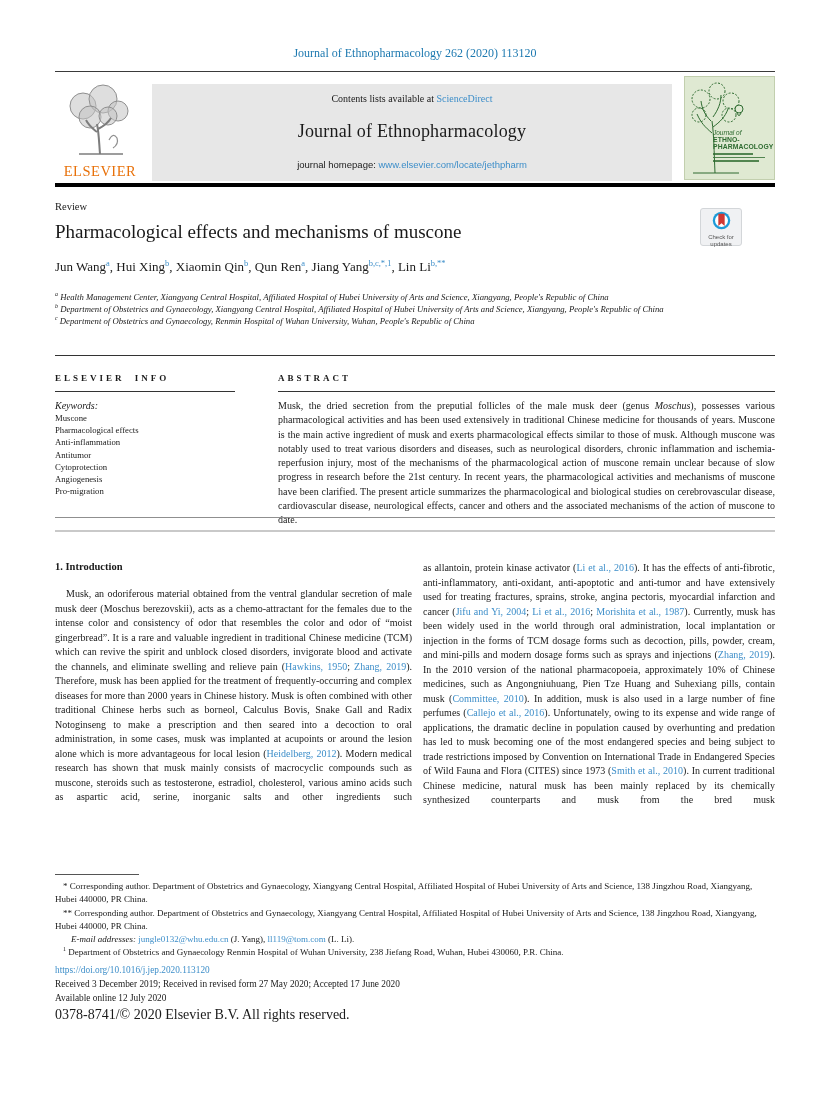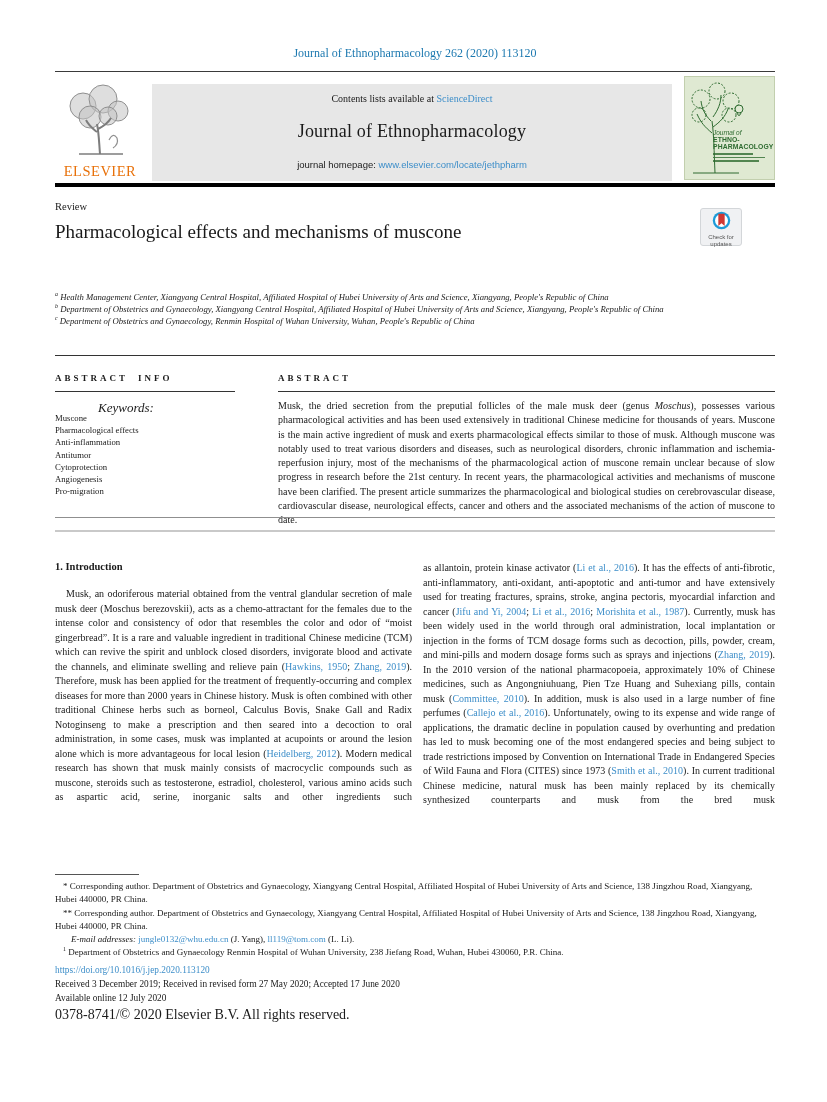--- a/index.html
+++ b/index.html
@@ -45,21 +45,21 @@
   #authors{top:259px;left:55px;width:700px;font-size:13px;}
   #affils{top:291px;left:55px;width:720px;font-size:8.7px;font-style:italic;line-height:12px;}
   #affils sup{font-size:0.68em;}
 
   #rule2{top:355px;left:55px;width:720px;border-top:1px solid #333;height:0;}
 
   
   .sec-head{font-size:9px;font-weight:bold;letter-spacing:3px;word-spacing:5px;}
   #ai-head{top:373px;left:55px;}
   #ai-rule{top:391px;left:55px;width:180px;border-top:1px solid #333;height:0;}
-  #kw-label{top:400px;left:55px;font-size:13px;font-style:italic;margin-left:43px;}
+  #kw-label{top:400px;left:55px;font-size:10px;font-style:italic;}
   #kw-list{top:412px;left:55px;width:200px;font-size:8.7px;line-height:12.2px;}
   #ab-head{top:373px;left:278px;}
   #ab-rule{top:391px;left:278px;width:497px;border-top:1px solid #333;height:0;}
   #abstract{top:399px;left:278px;width:497px;font-size:10px;line-height:14.3px;
             text-align:justify;}
   #rule3a{top:517px;left:55px;width:720px;border-top:1px solid #8f8f8f;height:0;}
   #rule3b{top:530px;left:55px;width:720px;border-top:2px solid #c9c9c9;height:0;}
 
   
   #intro-head{top:561px;left:55px;font-size:10.5px;font-weight:bold;}
@@ -147,29 +147,30 @@
 
   <div class="abs" id="badge">
     <svg width="19" height="19" viewBox="0 0 24 24">
       <circle cx="12" cy="12" r="11" fill="#1d9bd8"></circle>
       <circle cx="12" cy="12" r="8.2" fill="#ffffff"></circle>
       <path d="M8 3.5 h8 V19 l-4 -3.6 L8 19 Z" fill="#cf3732"></path>
     </svg>
     <div class="badge-label">Check for updates</div>
   </div>
 
+  <div class="abs" id="authors"><span>Jun Wang</span><sup class="blue">a</sup>, <span>Hui Xing</span><sup class="blue">b</sup>, <span>Xiaomin Qin</span><sup class="blue">b</sup>, <span>Qun Ren</span><sup class="blue">a</sup>, <span>Jiang Yang</span><sup class="blue">b,c,*,1</sup>, <span>Lin Li</span><sup class="blue">b,**</sup></div>
   <div class="abs" id="affils">
       <div><sup>a</sup> Health Management Center, Xiangyang Central Hospital, Affiliated Hospital of Hubei University of Arts and Science, Xiangyang, People's Republic of China</div>
       <div><sup>b</sup> Department of Obstetrics and Gynaecology, Xiangyang Central Hospital, Affiliated Hospital of Hubei University of Arts and Science, Xiangyang, People's Republic of China</div>
       <div><sup>c</sup> Department of Obstetrics and Gynaecology, Renmin Hospital of Wuhan University, Wuhan, People's Republic of China</div>
     </div>
 
   <div class="abs" id="rule2"></div>
 
-  <div class="abs sec-head" id="ai-head">ABSTRACT INFO</div>
+  <div class="abs sec-head" id="ai-head">ELSEVIER INFO</div>
   <div class="abs" id="ai-rule"></div>
   <div class="abs" id="kw-label">Keywords:</div>
   <div class="abs" id="kw-list">
       <div>Muscone</div>
       <div>Pharmacological effects</div>
       <div>Anti-inflammation</div>
       <div>Antitumor</div>
       <div>Cytoprotection</div>
       <div>Angiogenesis</div>
       <div>Pro-migration</div>

